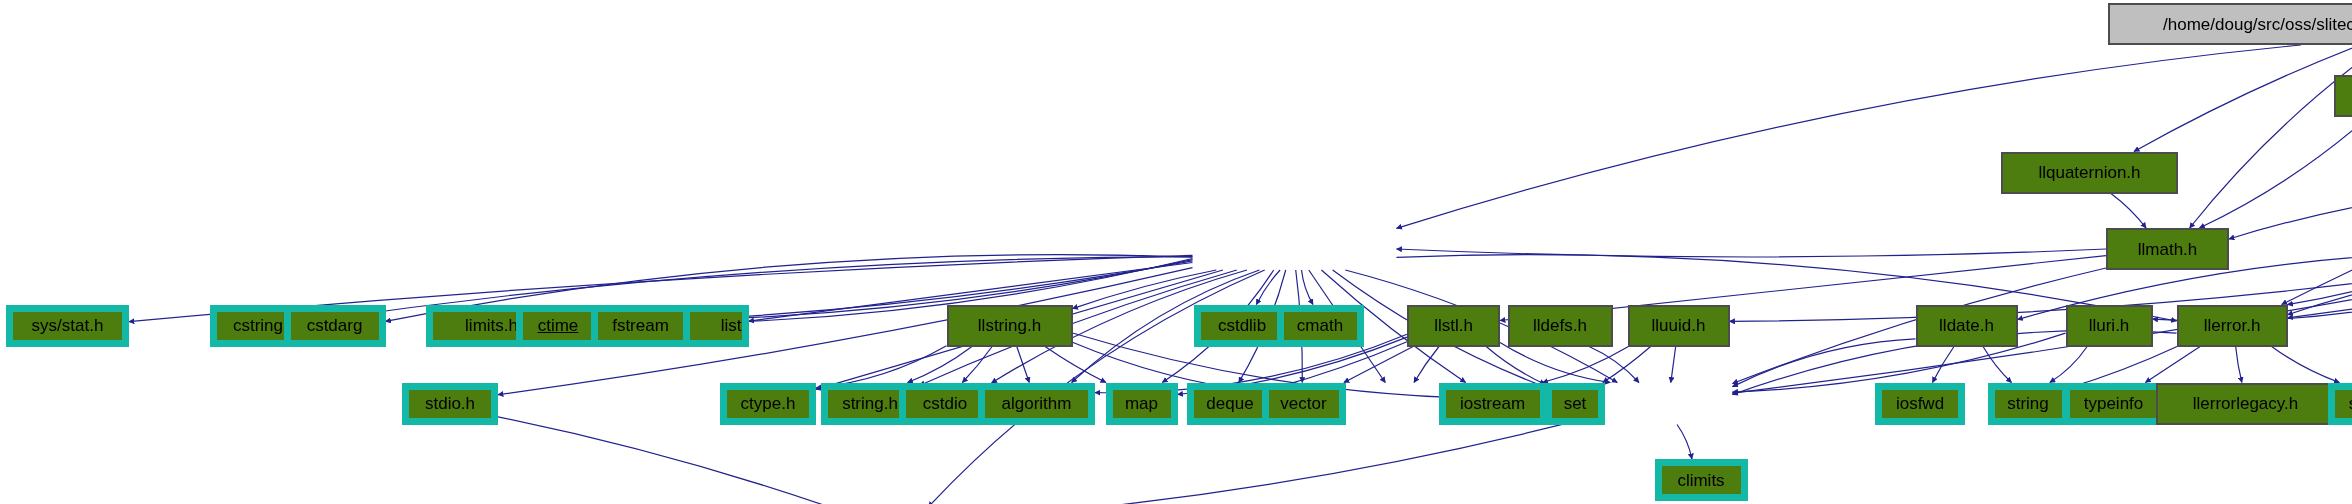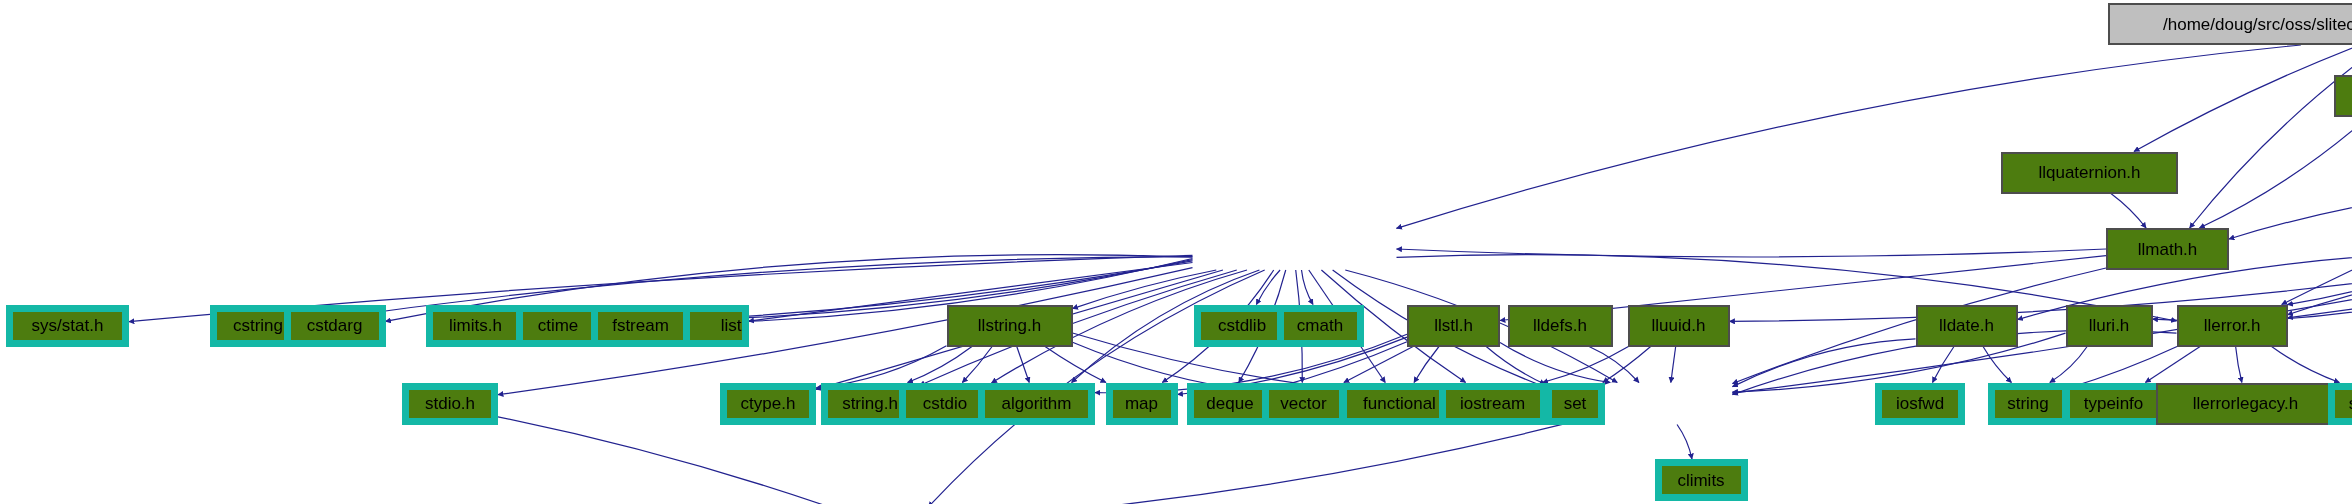--- a/index.html
+++ b/index.html
@@ -133,24 +133,24 @@
     </div>
     <div class="node thin" style="left: 6px; top: 304.5px; width: 123px; height: 42px;">
       <span>sys/stat.h</span>
     </div>
     <div class="node thin" style="left: 210px; top: 304.5px; width: 96px; height: 42px;">
       <span>cstring</span>
     </div>
     <div class="node thin" style="left: 283.5px; top: 304.5px; width: 102px; height: 42px;">
       <span>cstdarg</span>
     </div>
-    <div class="node thin" style="left: 426px; top: 304.5px; width: 99px; height: 42px;">
+    <div class="node thin" style="left: 426px; top: 304.5px; width: 99px; height: 42px; justify-content: flex-end;">
       <span>limits.h</span>
     </div>
-    <div class="node thin" style="left: 516px; top: 304.5px; width: 84px; height: 42px;">
+    <div class="node thin" style="left: 516px; top: 304.5px; width: 84px; height: 42px; text-decoration: underline;">
       <span>ctime</span>
     </div>
     <div class="node thin" style="left: 591px; top: 304.5px; width: 99px; height: 42px;">
       <span>fstream</span>
     </div>
     <div class="node thin" style="left: 682.5px; top: 304.5px; width: 66px; height: 42px; justify-content: flex-end;">
       <span>list</span>
     </div>
     <div class="node bold" style="left: 946.5px; top: 304.5px; width: 126px; height: 42px;">
       <span>llstring.h</span>
@@ -195,23 +195,20 @@
       <span>algorithm</span>
     </div>
     <div class="node thin" style="left: 1105.5px; top: 382.5px; width: 72px; height: 42px;">
       <span>map</span>
     </div>
     <div class="node thin" style="left: 1186.5px; top: 382.5px; width: 87px; height: 42px;">
       <span>deque</span>
     </div>
     <div class="node thin" style="left: 1261.5px; top: 382.5px; width: 84px; height: 42px;">
       <span>vector</span>
-    </div>
-    <div class="node thin" style="left: 1339.5px; top: 382.5px; width: 120px; height: 42px;">
-      <span>functional</span>
     </div>
     <div class="node thin" style="left: 1438.5px; top: 382.5px; width: 108px; height: 42px;">
       <span>iostream</span>
     </div>
     <div class="node thin" style="left: 1545px; top: 382.5px; width: 60px; height: 42px;">
       <span>set</span>
     </div>
     <div class="node thin" style="left: 1875px; top: 382.5px; width: 90px; height: 42px;">
       <span>iosfwd</span>
     </div>

